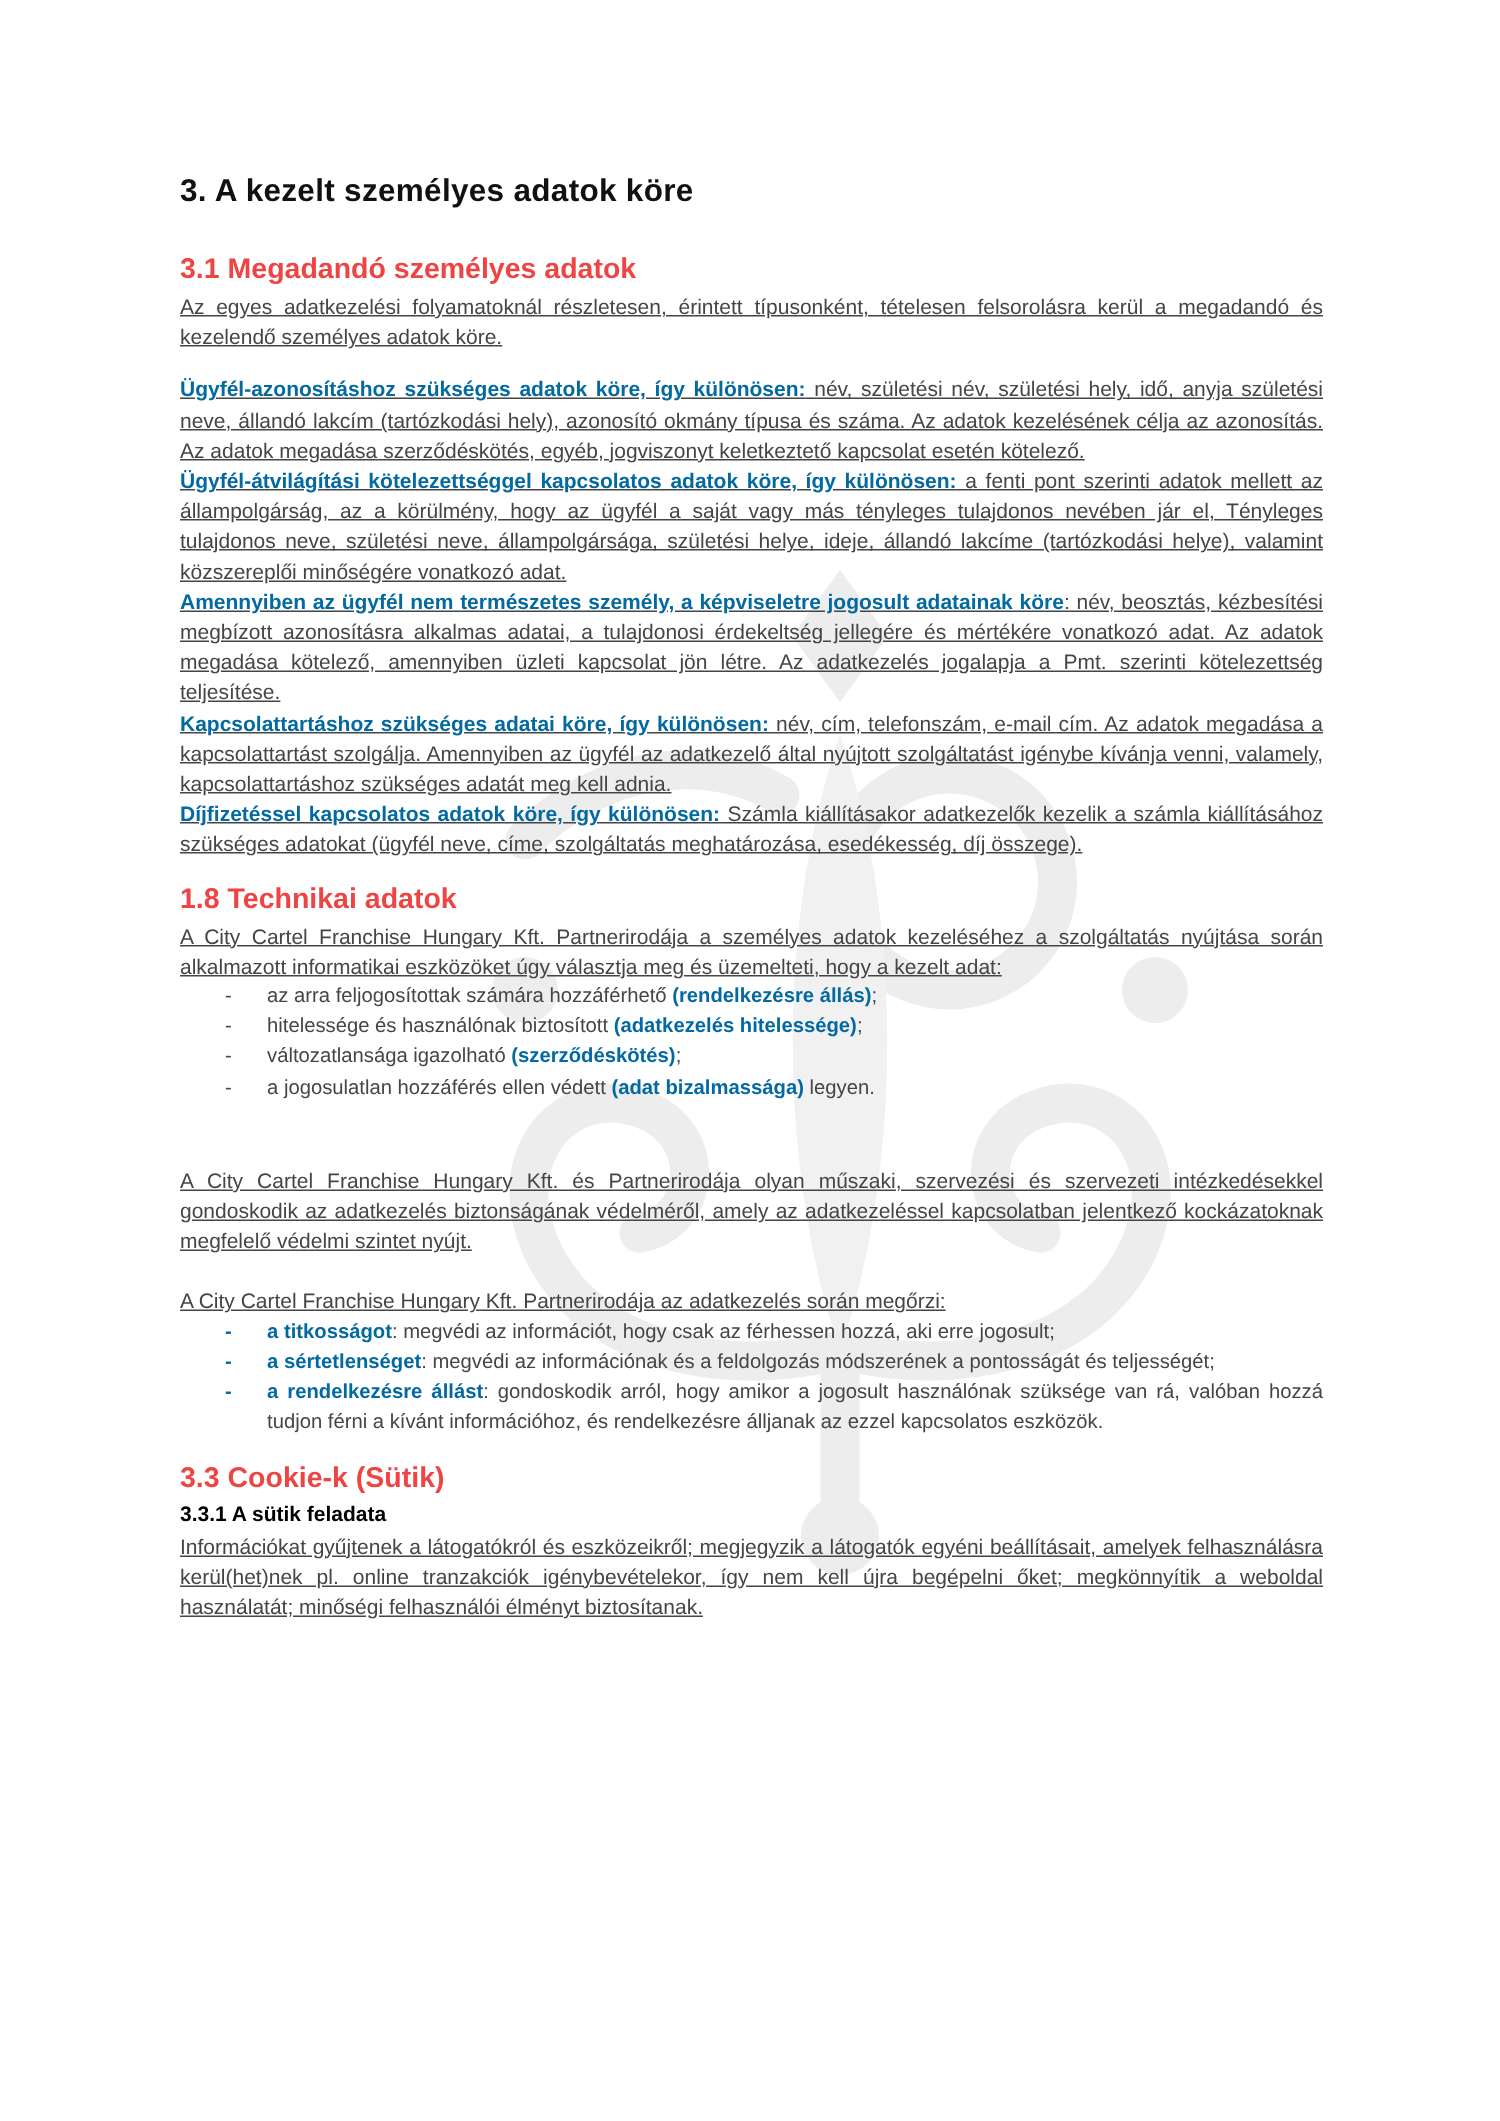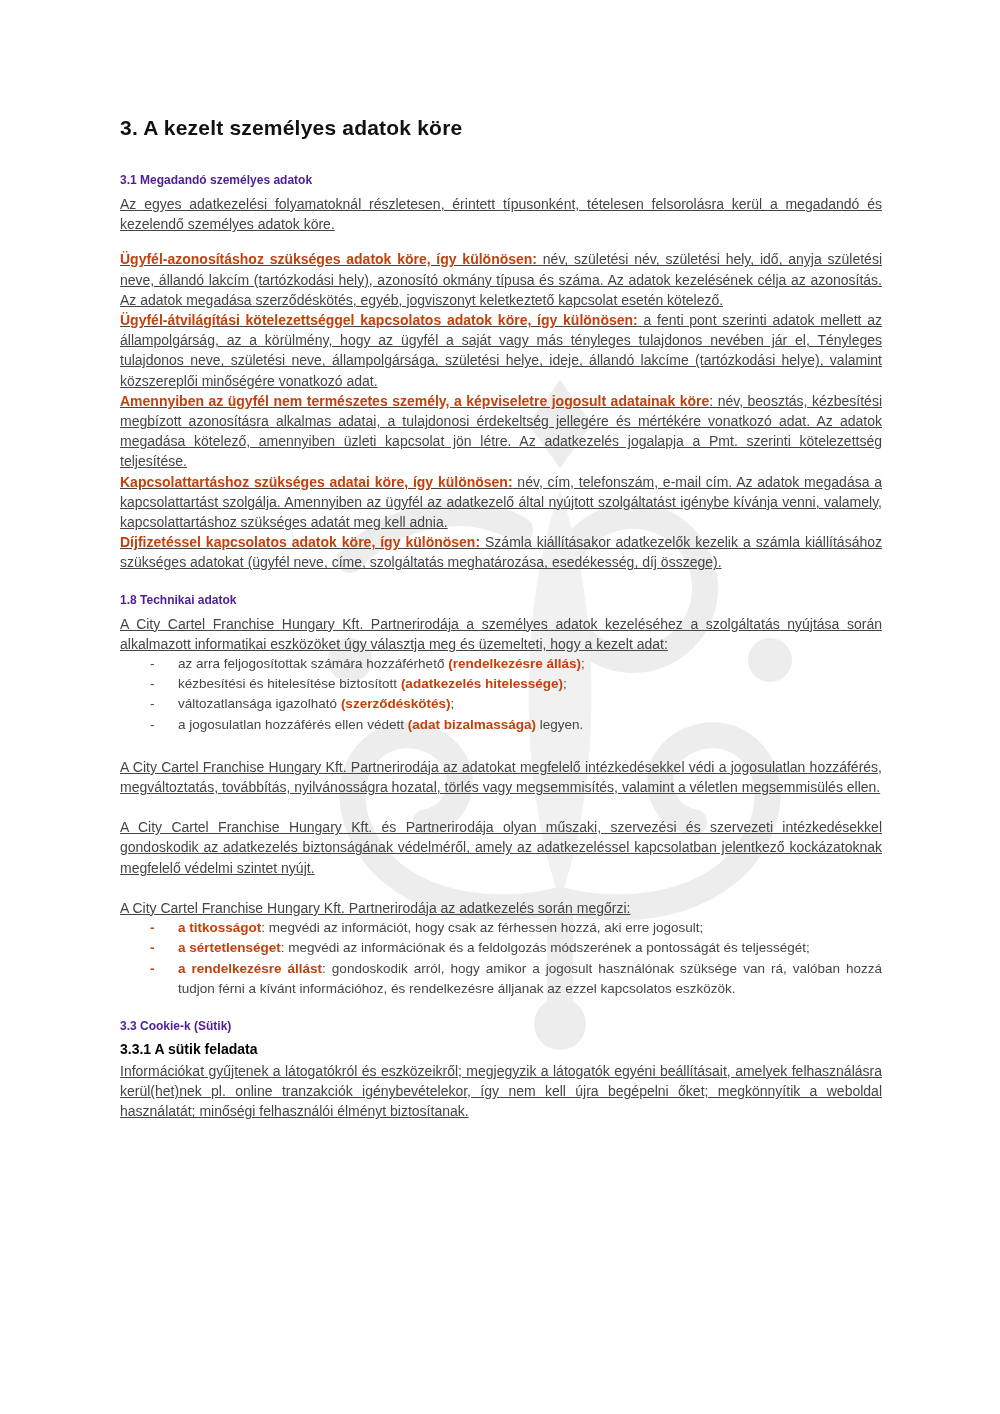--- a/index.html
+++ b/index.html
@@ -30,44 +30,44 @@
   }
   .doc-title {
     font-size: 21px;
     font-weight: 800;
     letter-spacing: 0.2px;
     color: #111111;
     margin: 0 0 30px 0;
     line-height: 24px;
   }
   .h2 {
-    font-size: 12px;
+    font-size: 19px;
     font-weight: 800;
-    color: #4c1d95;
+    color: #ef4444;
     margin: 0 0 4px 0;
     line-height: 20px;
   }
   .h2.spaced { margin-top: 17px; }
   .h3 {
     font-size: 14px;
     font-weight: 800;
     color: #000000;
     margin: 0 0 2px 0;
     line-height: 19px;
   }
   p.body {
     font-size: 14px;
     line-height: 20.2px;
     margin: 0;
     text-align: justify;
     text-decoration: underline;
   }
   p.body strong, .btext strong, .marker.bold {
     font-weight: 700;
-    color: #c2410c;
+    color: #0369a1;
   }
   .gap-sm { height: 15px; }
   .gap-md { height: 20px; }
   .gap-lg { height: 22px; }
   .bullet-list { margin: 0; }
   .bullet {
     display: flex;
     align-items: flex-start;
     font-size: 13.5px;
     line-height: 20.2px;
@@ -129,34 +129,33 @@
     <h2 class="h2 spaced">1.8  Technikai adatok</h2>
     <p class="body">A City Cartel Franchise Hungary Kft. Partnerirodája a személyes adatok kezeléséhez a szolgáltatás nyújtása során alkalmazott informatikai eszközöket úgy választja meg és üzemelteti, hogy a kezelt adat:</p>
 
     <div class="bullet-list">
       <div class="bullet">
           <span class="marker">-</span>
           <div class="btext"><span>az arra feljogosítottak számára hozzáférhető </span><strong>(rendelkezésre állás)</strong><span>;</span></div>
         </div>
       <div class="bullet">
           <span class="marker">-</span>
-          <div class="btext"><span>kézbesítési és hitelesítése biztosított </span><strong>(adatkezelés hitelessége)</strong><span>;</span></div>
+          <div class="btext"><span>hitelessége és használónak biztosított </span><strong>(adatkezelés hitelessége)</strong><span>;</span></div>
         </div>
       <div class="bullet">
           <span class="marker">-</span>
           <div class="btext"><span>változatlansága igazolható </span><strong>(szerződéskötés)</strong><span>;</span></div>
         </div>
       <div class="bullet">
           <span class="marker">-</span>
           <div class="btext"><span>a jogosulatlan hozzáférés ellen védett </span><strong>(adat bizalmassága)</strong><span> legyen.</span></div>
         </div>
     </div>
 
     <div class="gap-lg"></div>
-    <p class="body">A City Cartel Franchise Hungary Kft. Partnerirodája az adatokat megfelelő intézkedésekkel védi a jogosulatlan hozzáférés, megváltoztatás, továbbítás, nyilvánosságra hozatal, törlés vagy megsemmisítés, valamint a véletlen megsemmisülés ellen.</p>
     <div class="gap-md"></div>
     <p class="body">A City Cartel Franchise Hungary Kft. és Partnerirodája olyan műszaki, szervezési és szervezeti intézkedésekkel gondoskodik az adatkezelés biztonságának védelméről, amely az adatkezeléssel kapcsolatban jelentkező kockázatoknak megfelelő védelmi szintet nyújt.</p>
     <div class="gap-md"></div>
     <p class="body">A City Cartel Franchise Hungary Kft. Partnerirodája az adatkezelés során megőrzi:</p>
 
     <div class="bullet-list">
       <div class="bullet">
           <span class="marker bold">-</span>
           <div class="btext"><strong>a titkosságot</strong><span>: megvédi az információt, hogy csak az férhessen hozzá, aki erre jogosult;</span></div>
         </div>

